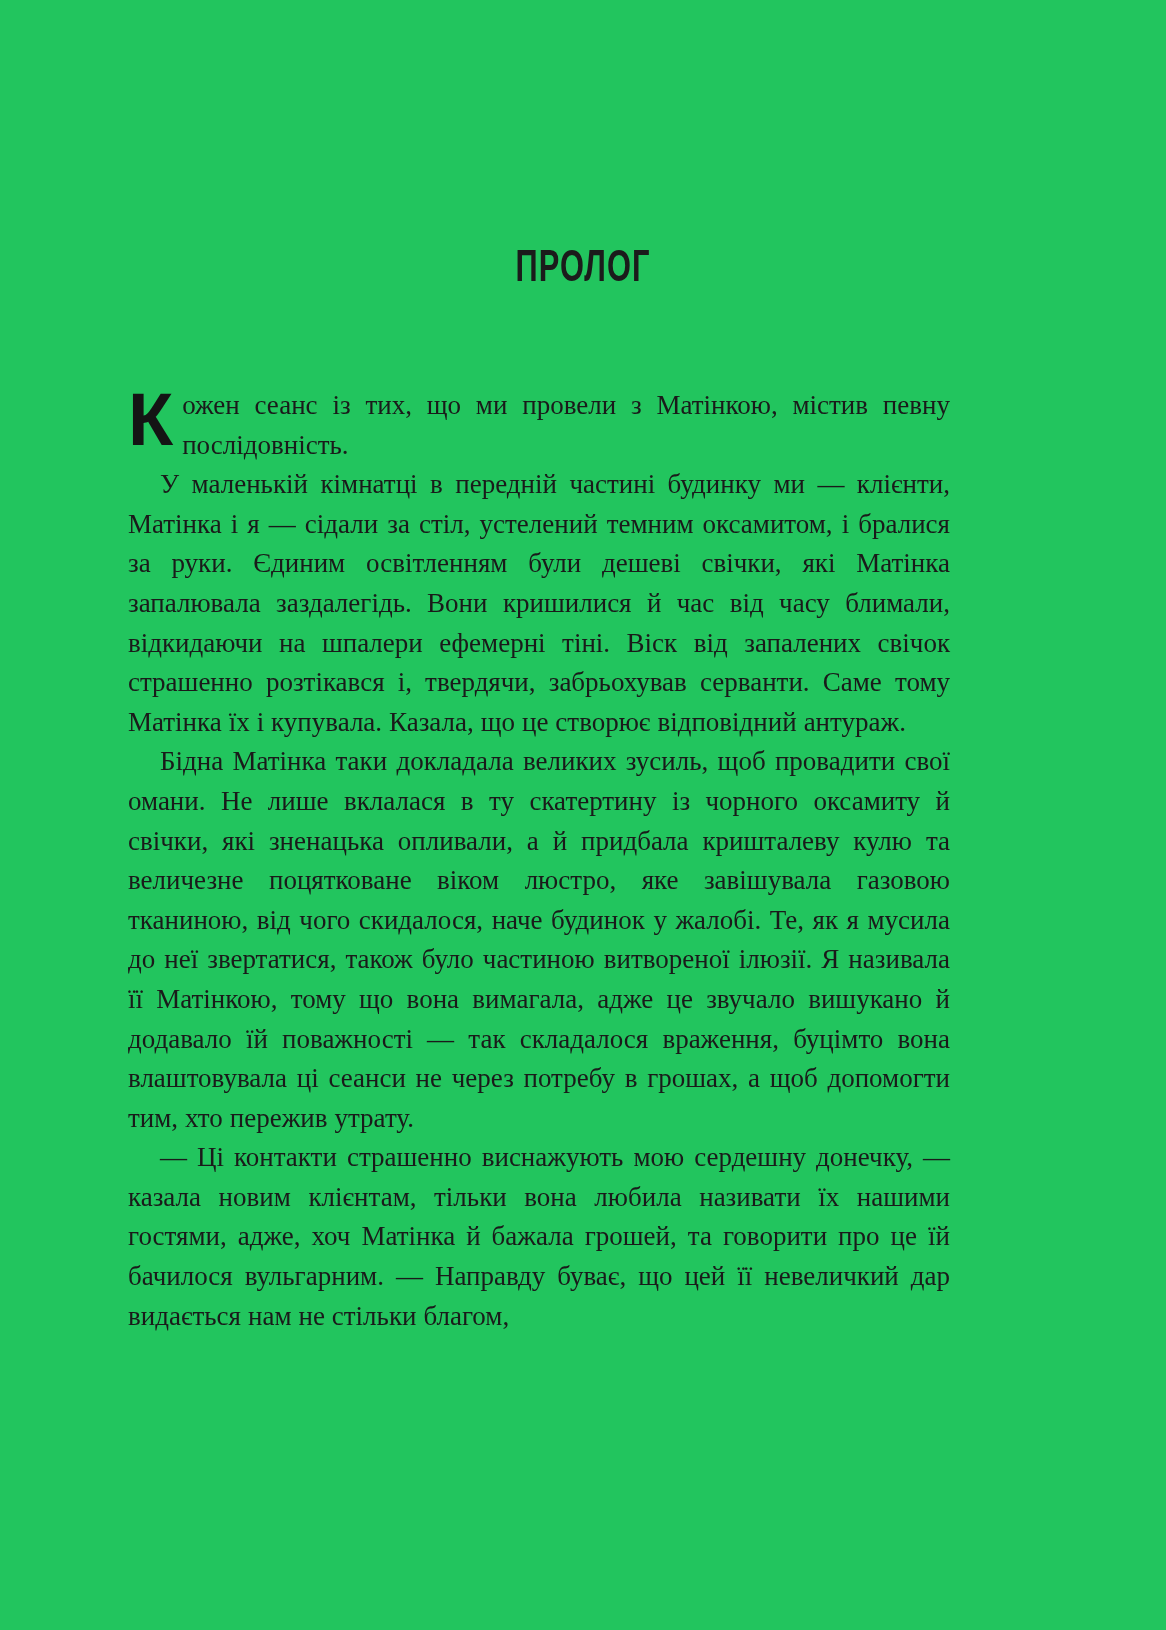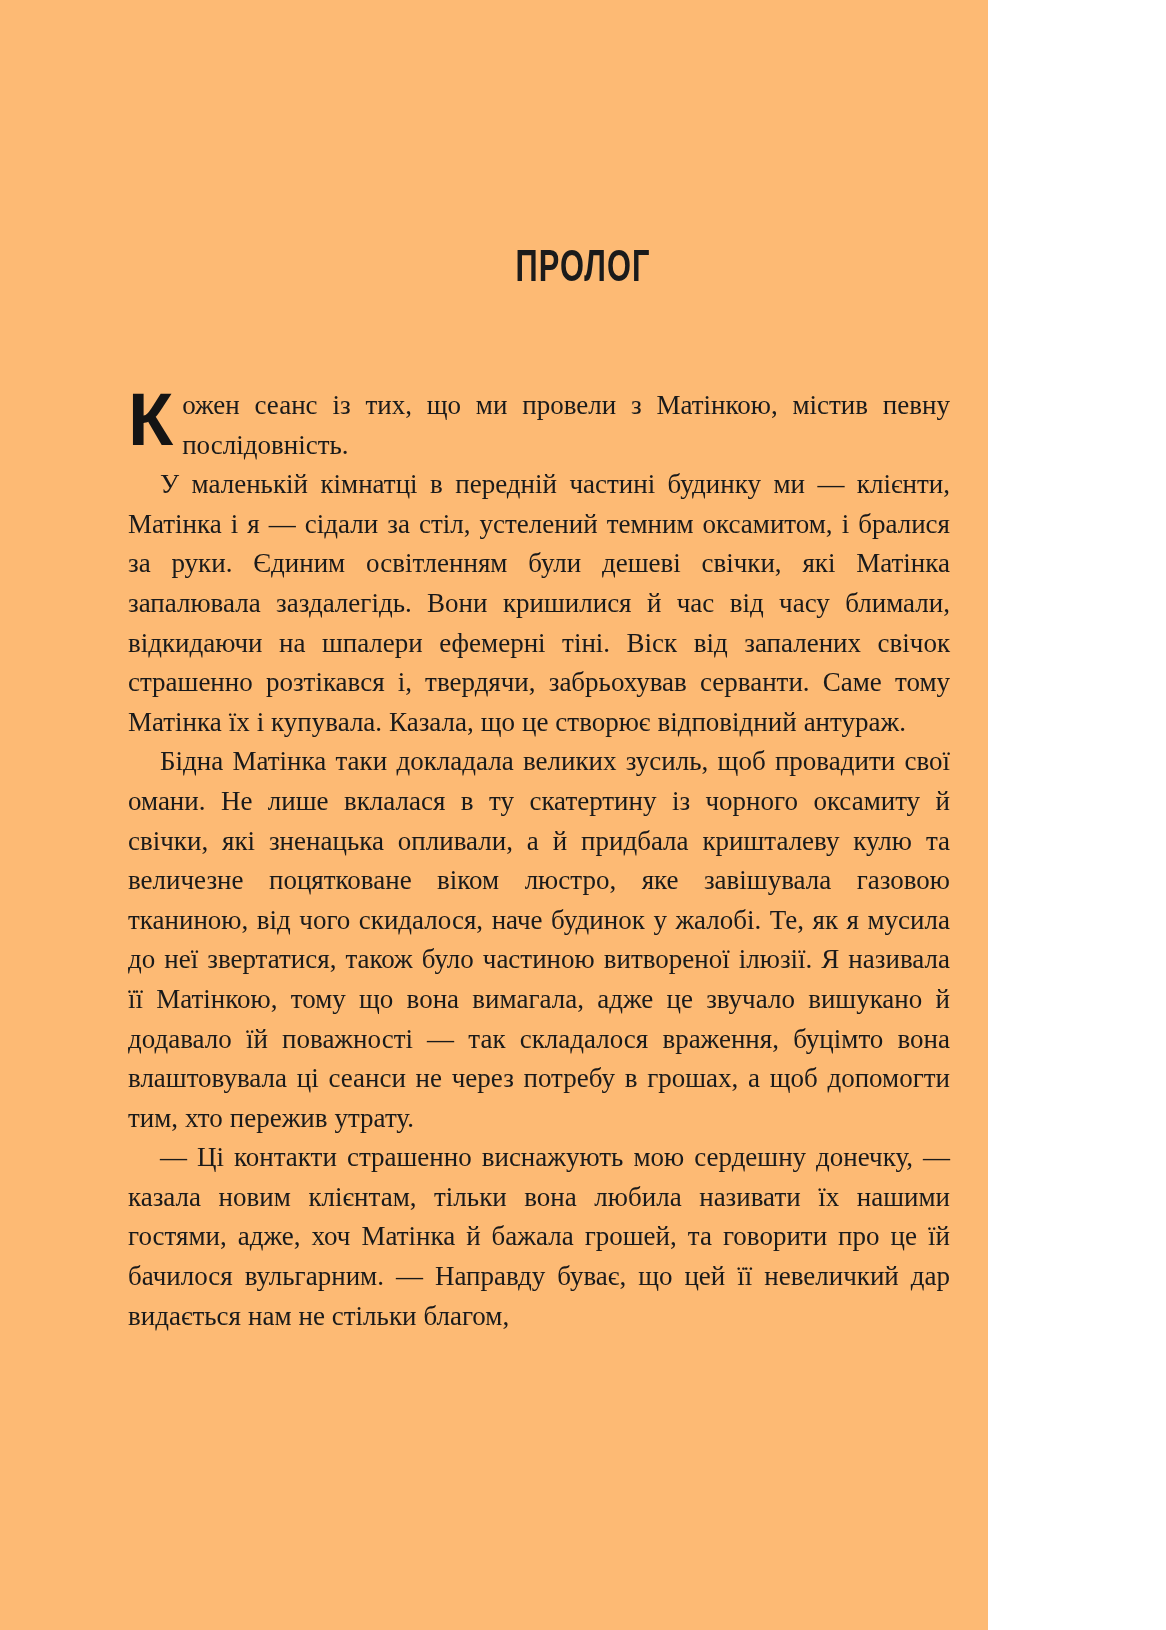--- a/index.html
+++ b/index.html
@@ -4,23 +4,23 @@
 <title>Пролог</title>
 <style>
   html, body {
     margin: 0;
     padding: 0;
     background: #ffffff;
   }
 
   .page {
     position: relative;
-    width: 988px;
+    width: 1166px;
     height: 1630px;
-    background: #fdba74;
+    background: #22c55e;
     overflow: hidden;
     box-sizing: border-box;
   }
 
   .chapter-title {
     position: absolute;
     top: 212px;
     left: 0;
     width: 1166px;
     text-align: center;

